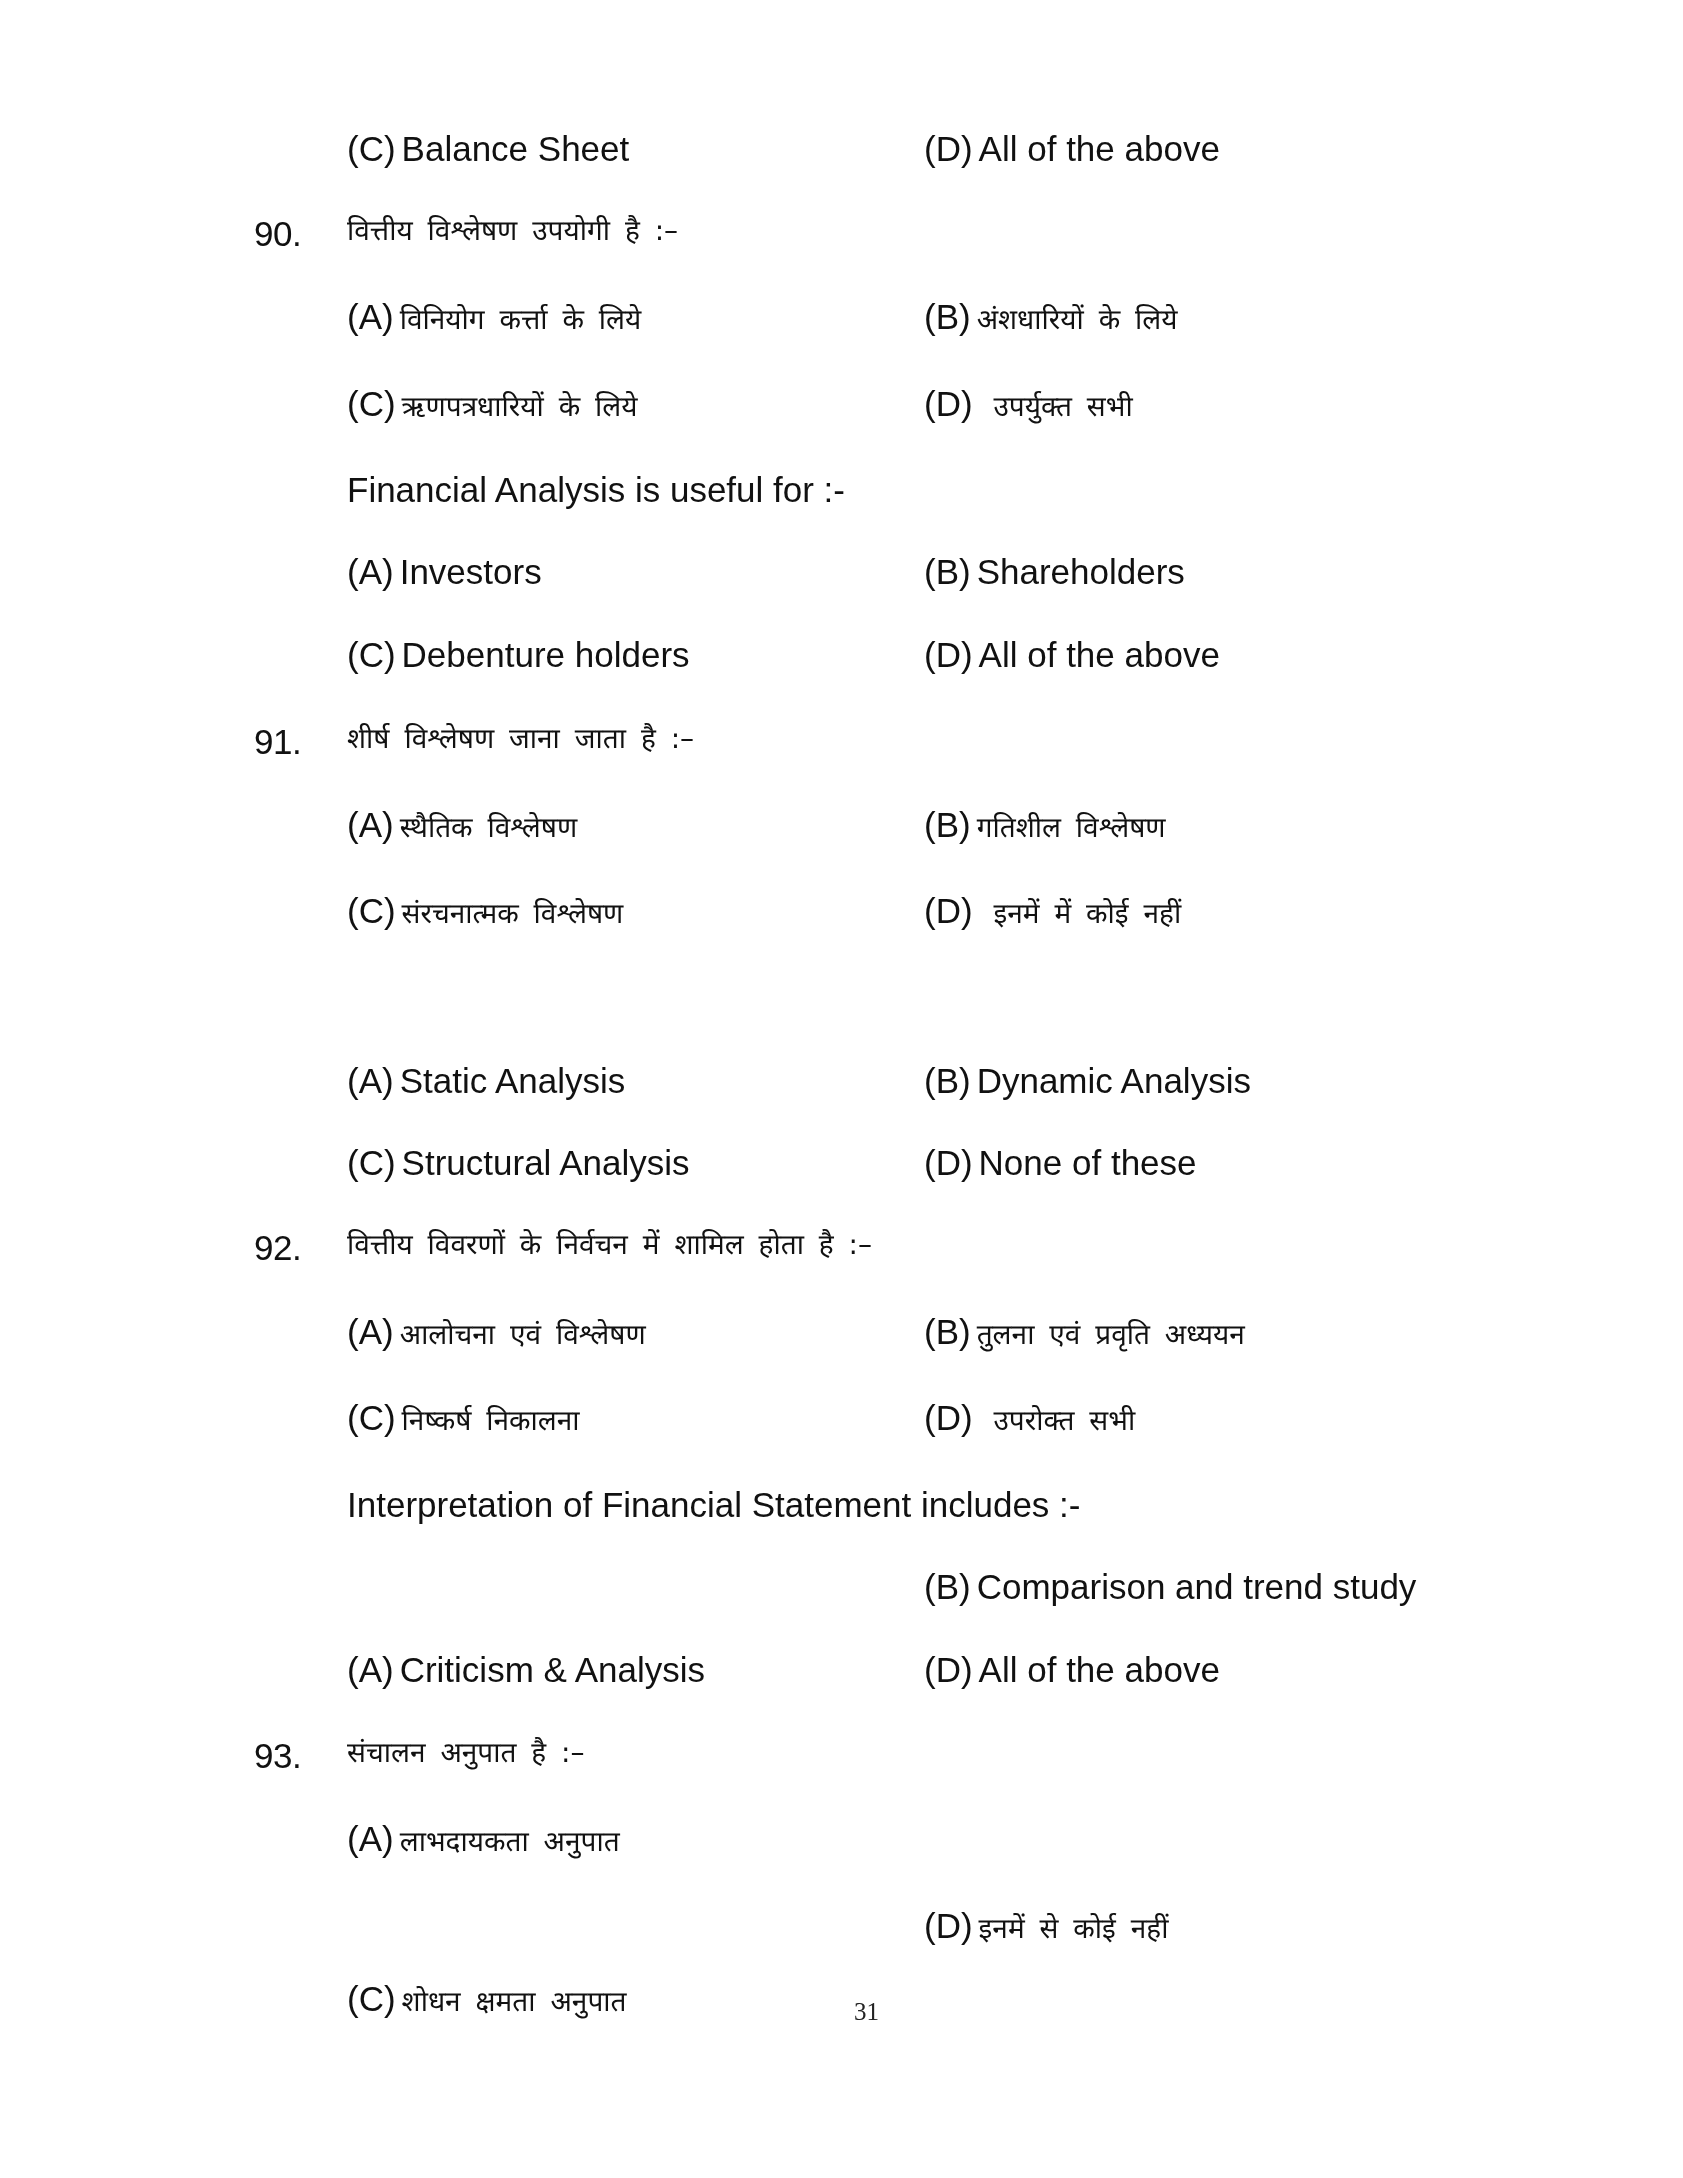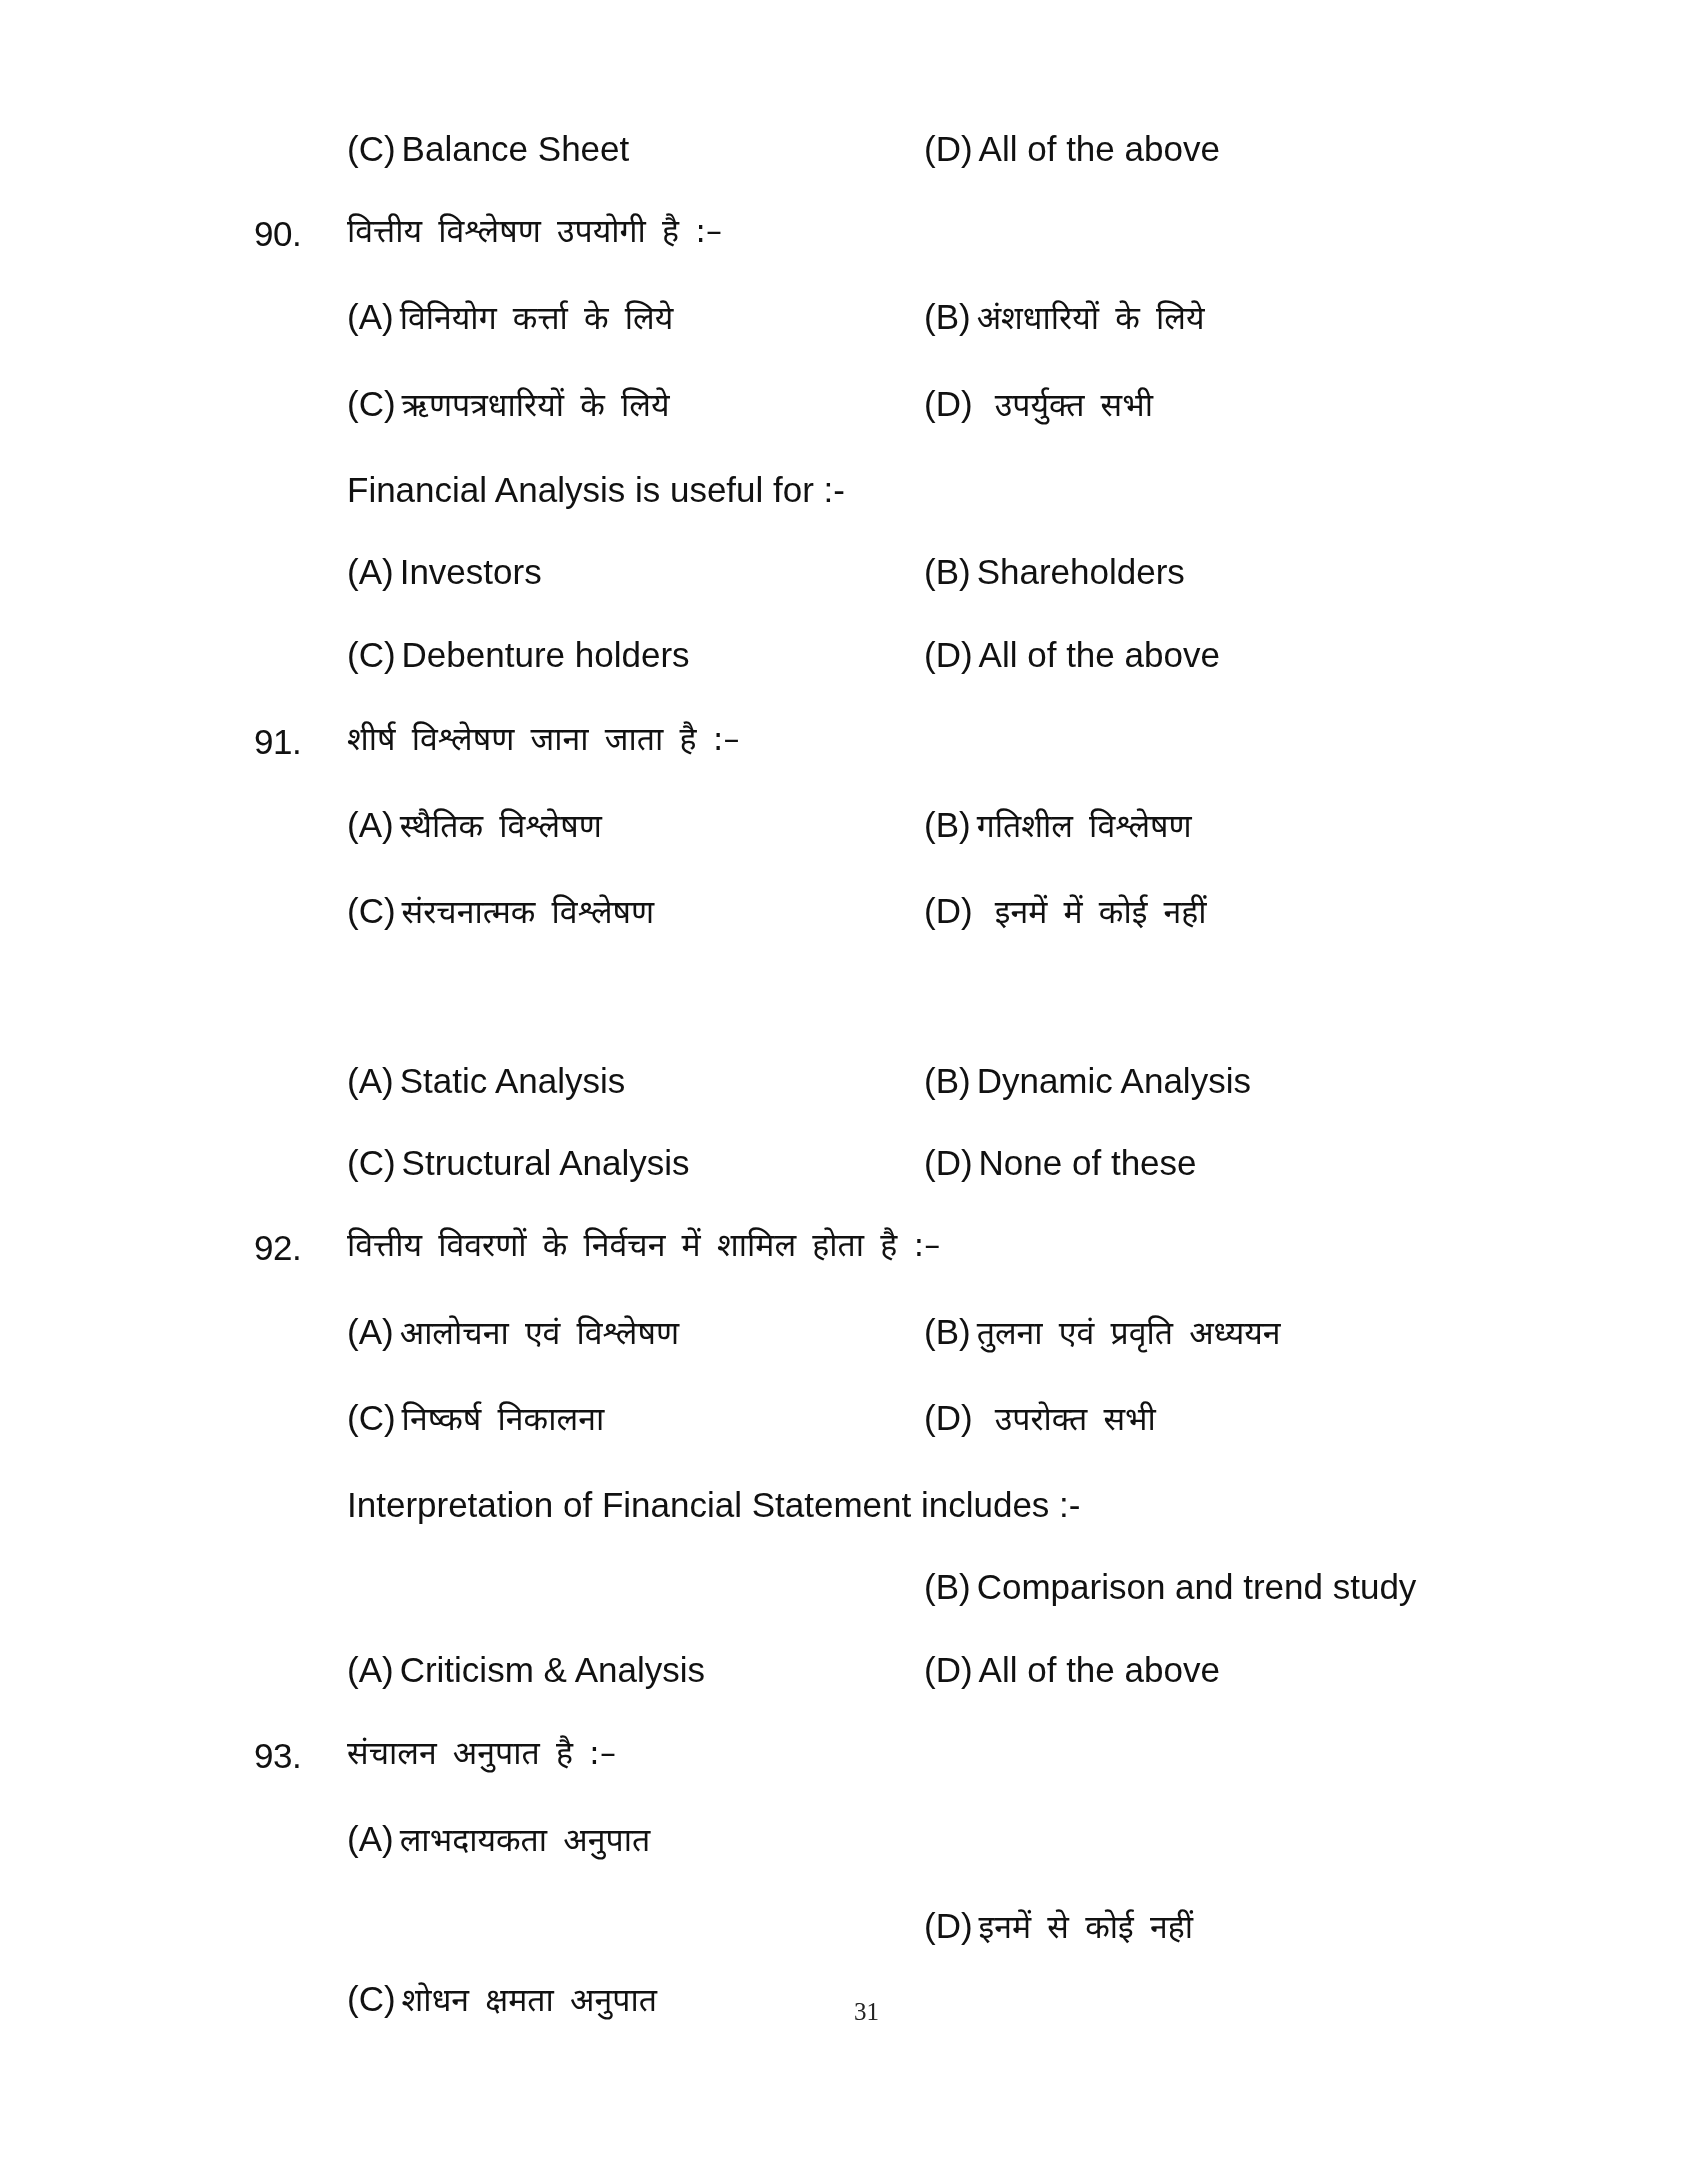--- a/index.html
+++ b/index.html
@@ -35,21 +35,21 @@
       font-size: 35px;
       height: 50px;
       line-height: 55px;
       transform: translateY(-25px);
       letter-spacing: -0.5px;
     }
     .col-left { left: 347px; }
     .col-right { left: 901px; margin-left: 23px; }
     .hindi {
       font-family: "DejaVu Sans", "Liberation Sans", sans-serif;
-      font-size: 32px;
+      font-size: 28px;
       word-spacing: 6px;
     }
     .label { margin-right: 6px; }
     .pagenum {
       position: absolute;
       left: 0; width: 1733px;
       text-align: center;
       top: 1998px;
       font-family: "Liberation Serif", "DejaVu Serif", serif;
       font-size: 25px;

